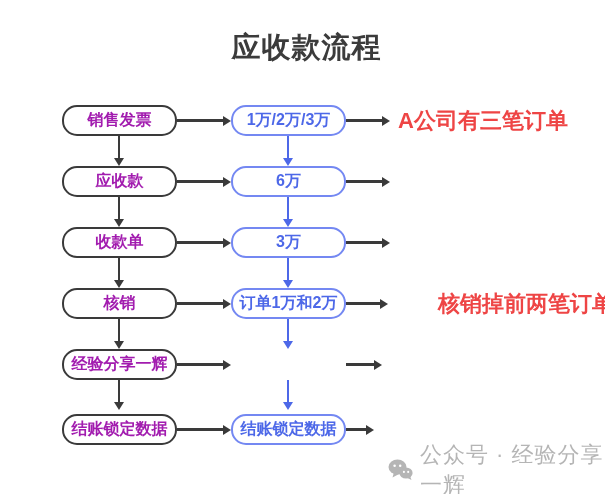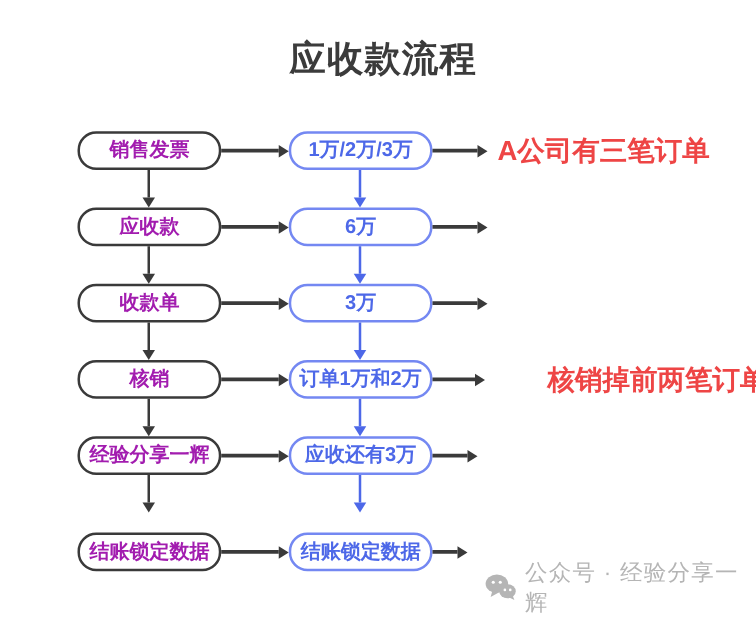--- a/index.html
+++ b/index.html
@@ -60,21 +60,21 @@
   .v-arrow .head{
     width:0;height:0;flex:none;
     border-left:5px solid transparent;border-right:5px solid transparent;
     border-top:8px solid var(--line-dark);
   }
   .v-arrow.blue .line{background:var(--accent-blue);}
   .v-arrow.blue .head{border-top-color:var(--accent-blue);}
   .footer{
     position:absolute;left:388px;top:458px;height:24px;
     display:flex;align-items:center;gap:7px;
-    color:var(--watermark-gray);font-size:18px;letter-spacing:1px;
+    color:var(--watermark-gray);font-size:22px;letter-spacing:1px;
   }
   .footer svg{display:block;}
 </style>
 </head>
 <body>
 
 <div id="flow">
 
   <h1 class="page-title">应收款流程</h1>
 
@@ -149,30 +149,27 @@
   </div>
 
   <div class="row r4" style="top:349px">
     <div class="box left-box">
         <span>经验分享一辉</span>
       </div>
     <div class="h-arrow a1">
         <i class="line"></i>
         <i class="head"></i>
       </div>
-    <div class="box mid-box">
-        <span>应收还有3万</span>
-      </div>
-    <div class="h-arrow a2">
-        <i class="line"></i>
-        <i class="head"></i>
-      </div>
-  </div>
-
-  <div class="row r5" style="top:426px">
+    <div class="h-arrow a2">
+        <i class="line"></i>
+        <i class="head"></i>
+      </div>
+  </div>
+
+  <div class="row r5" style="top:414px">
     <div class="box left-box">
         <span>结账锁定数据</span>
       </div>
     <div class="h-arrow a1">
         <i class="line"></i>
         <i class="head"></i>
       </div>
     <div class="box mid-box">
         <span>结账锁定数据</span>
       </div>

